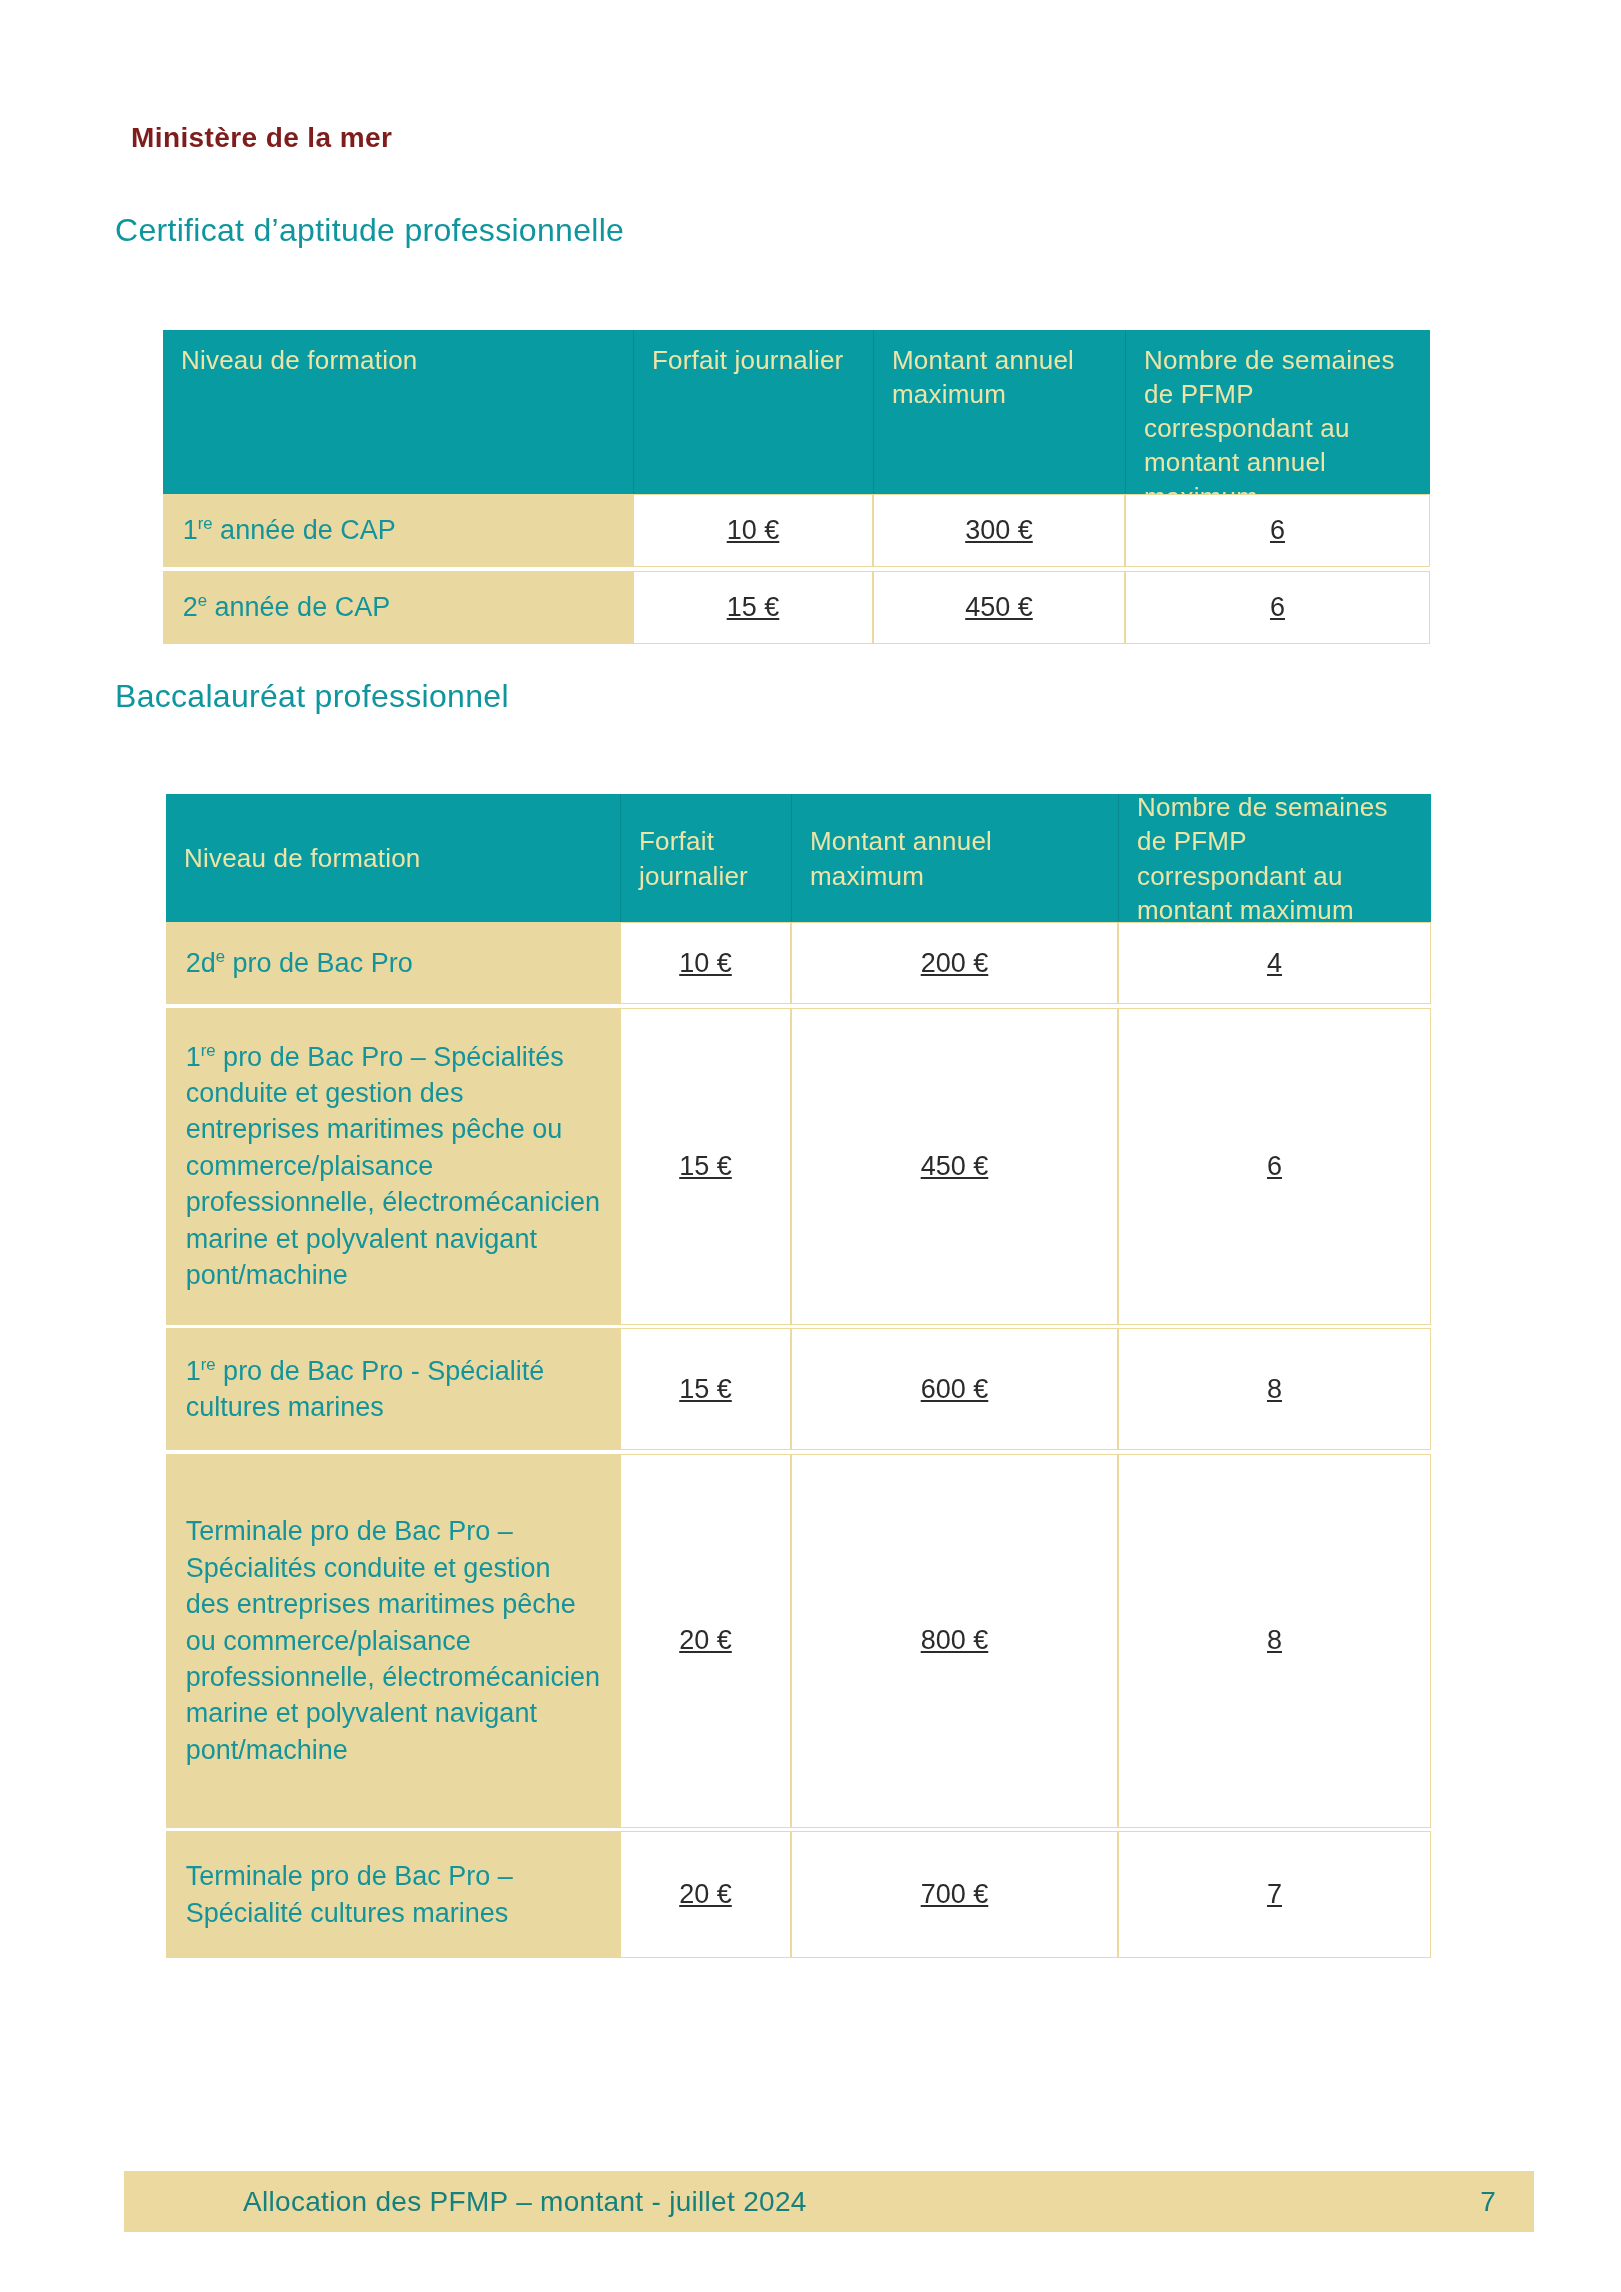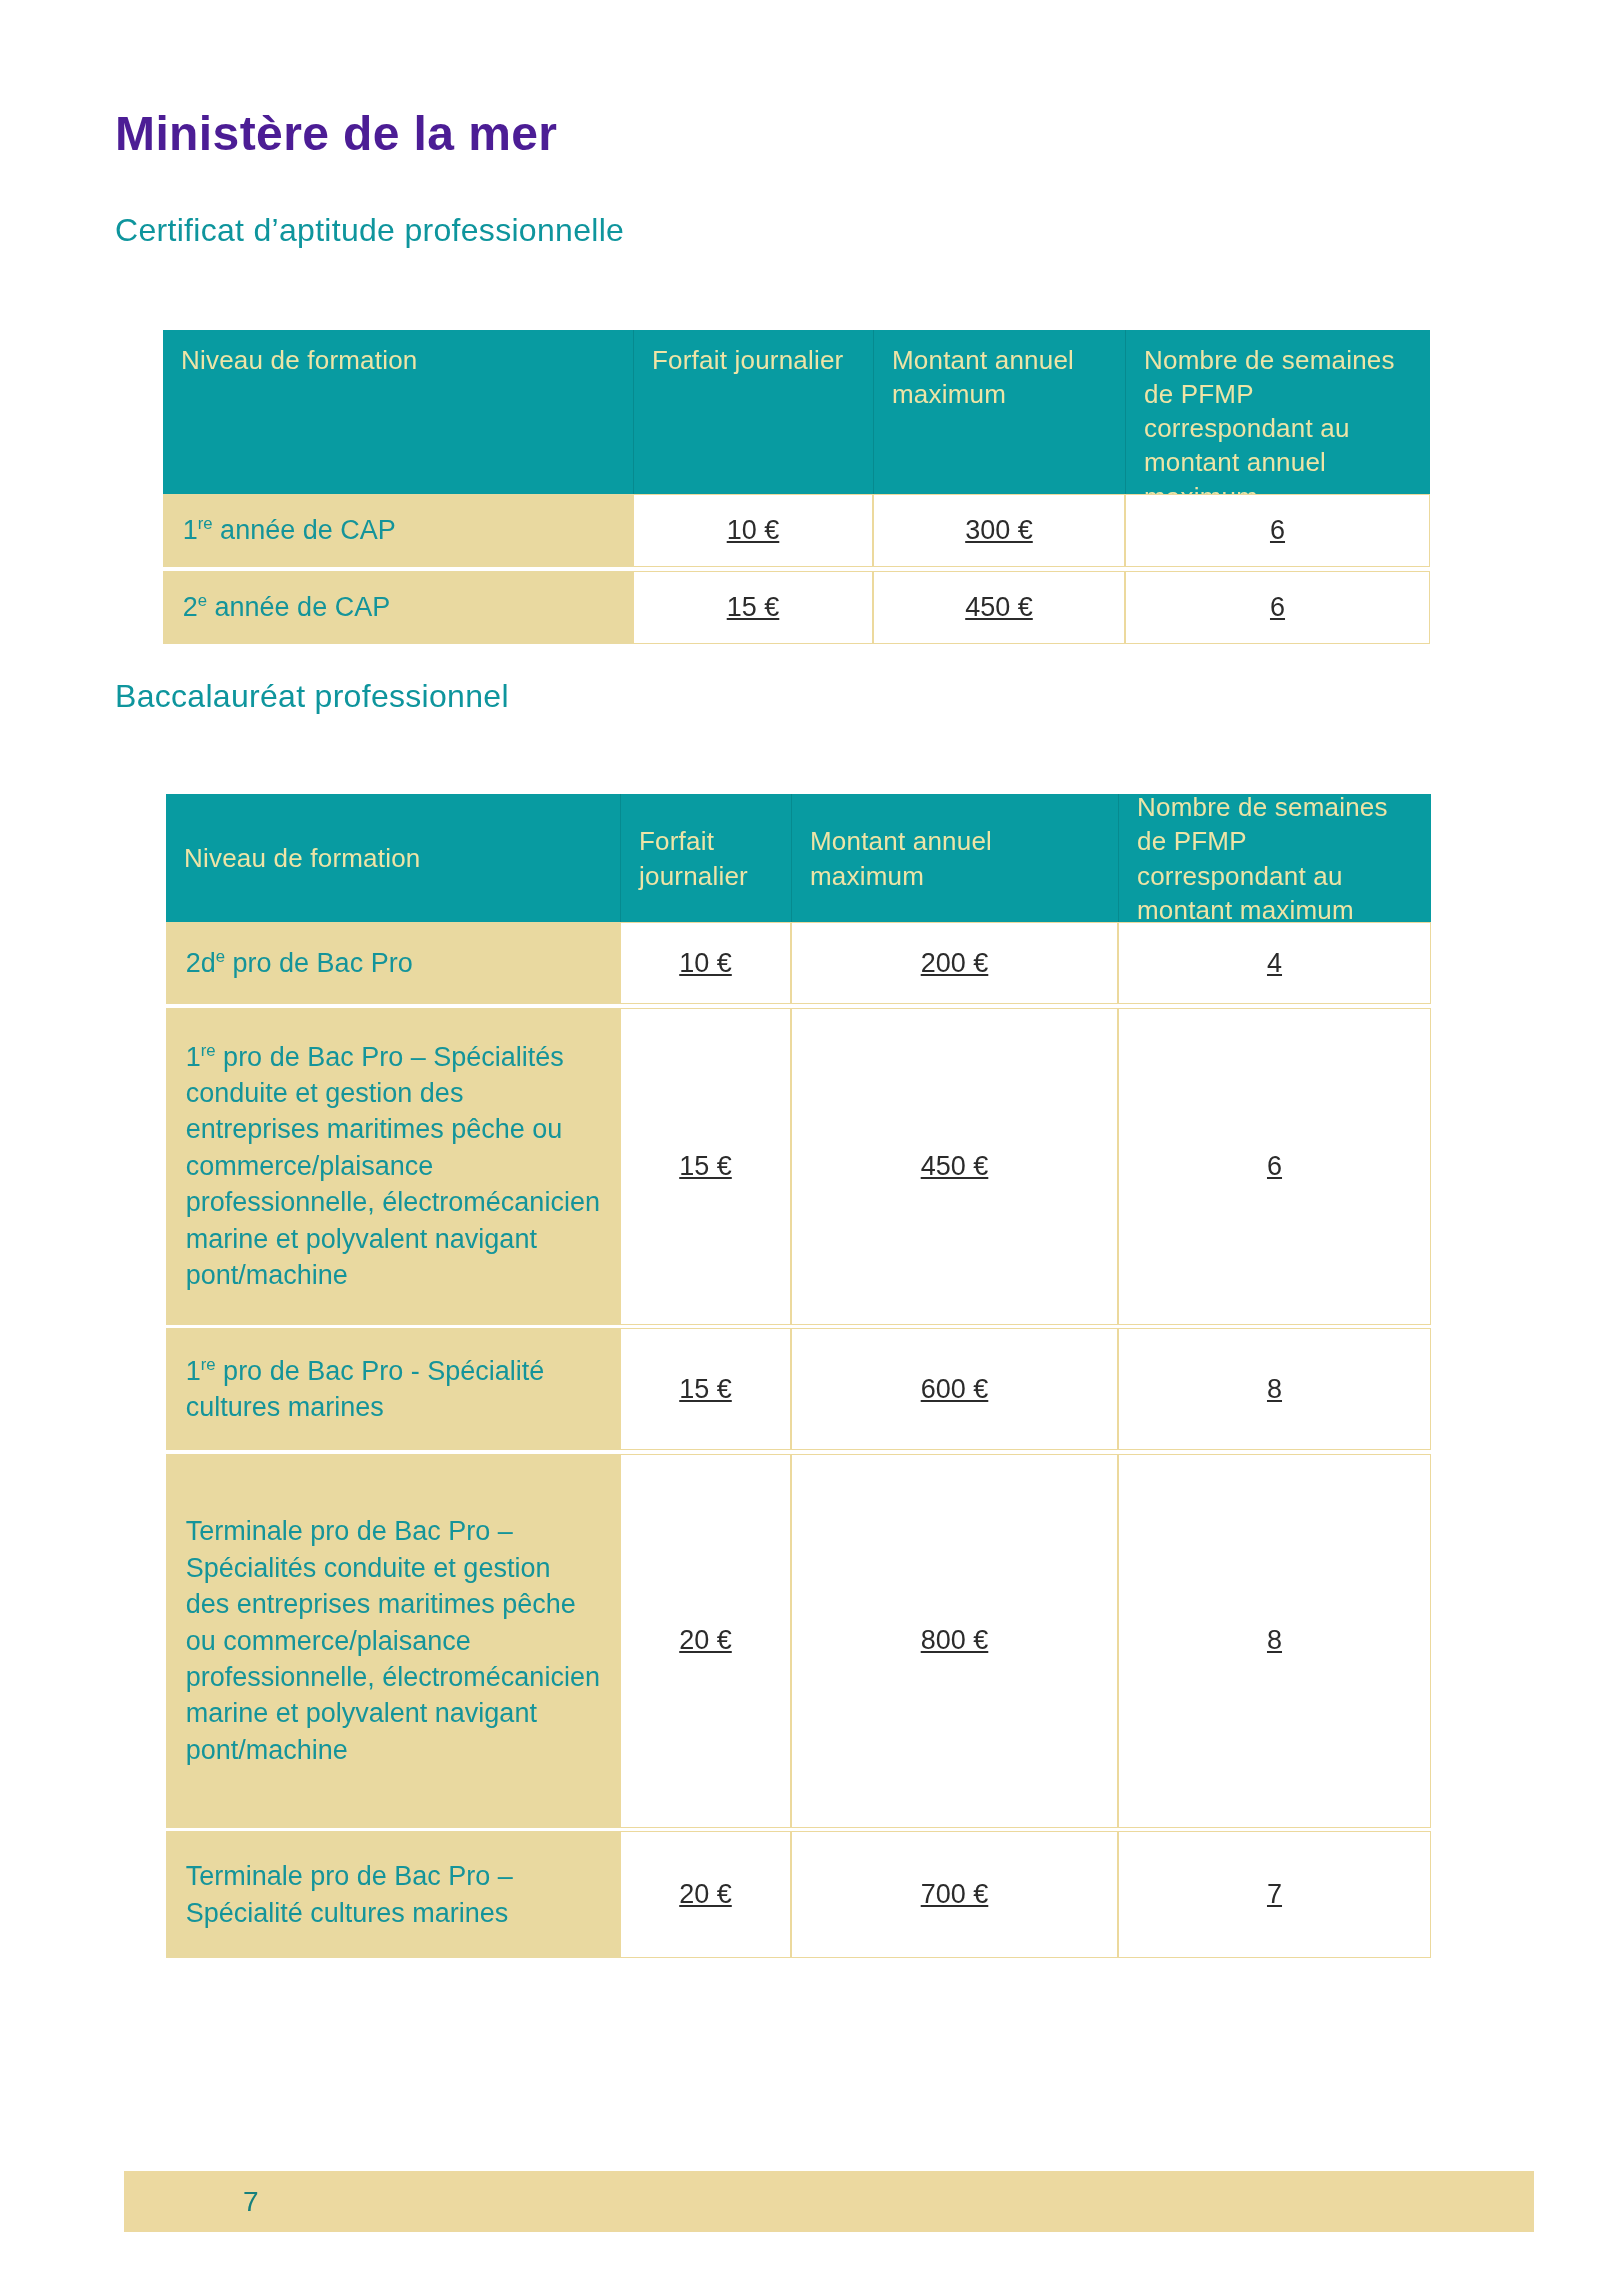--- a/index.html
+++ b/index.html
@@ -4,22 +4,22 @@
 <style>
   html,body{margin:0;padding:0;}
   body{
     width:1621px;height:2293px;position:relative;background:#ffffff;
     font-family:"Liberation Sans", sans-serif;
     -webkit-font-smoothing:antialiased;
   }
   .page{position:absolute;inset:0;}
 
   h1.page-title{
-    position:absolute;left:115px;top:106px;margin:0;
-    font-size:48px;font-weight:700;color:#4c1d95;letter-spacing:0.4px;
+    position:absolute;left:115px;top:106px;margin:16px;
+    font-size:28px;font-weight:700;color:#7f1d1d;letter-spacing:0.4px;
   }
   h2.section-heading{
     position:absolute;left:115px;margin:0;
     font-size:32px;font-weight:500;color:#0e959d;letter-spacing:0.3px;
   }
   h2.heading-cap{top:212px;}
   h2.heading-bac{top:678px;}
 
   
   .tbl{position:absolute;display:grid;}
@@ -150,17 +150,18 @@
 
     <div class="cell-label">
         <span><span></span><sup></sup><span>Terminale pro de Bac Pro – Spécialité cultures marines</span></span>
       </div>
     <div class="cell-val">20 €</div>
     <div class="cell-val">700 €</div>
     <div class="cell-val">7</div>
   </div>
 
   <div class="footer-bar">
+    <span>Allocation des PFMP – montant - juillet 2024</span>
     <span>7</span>
   </div>
 
 </div>
 
 
 </body></html>

